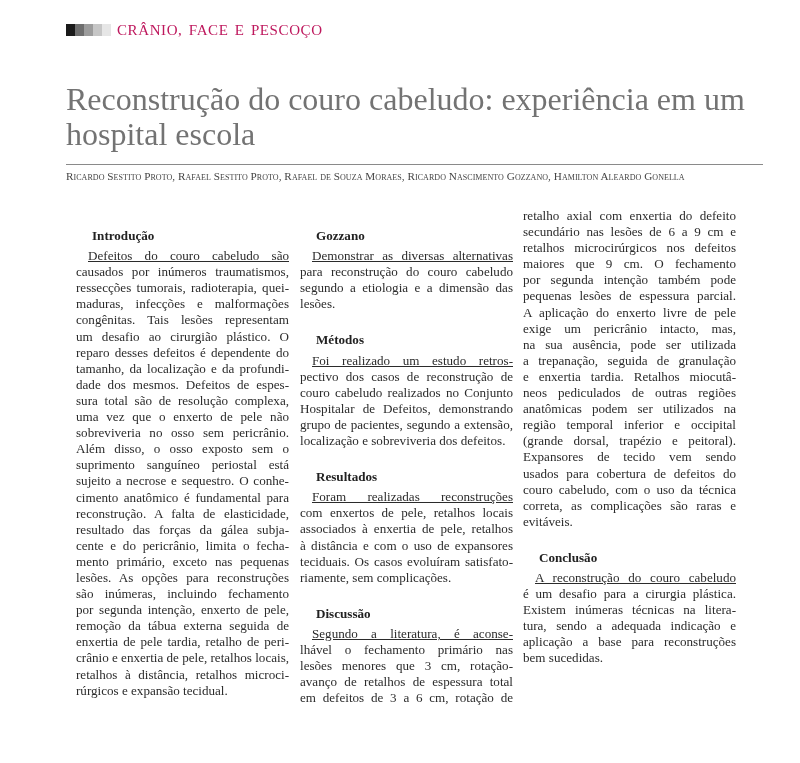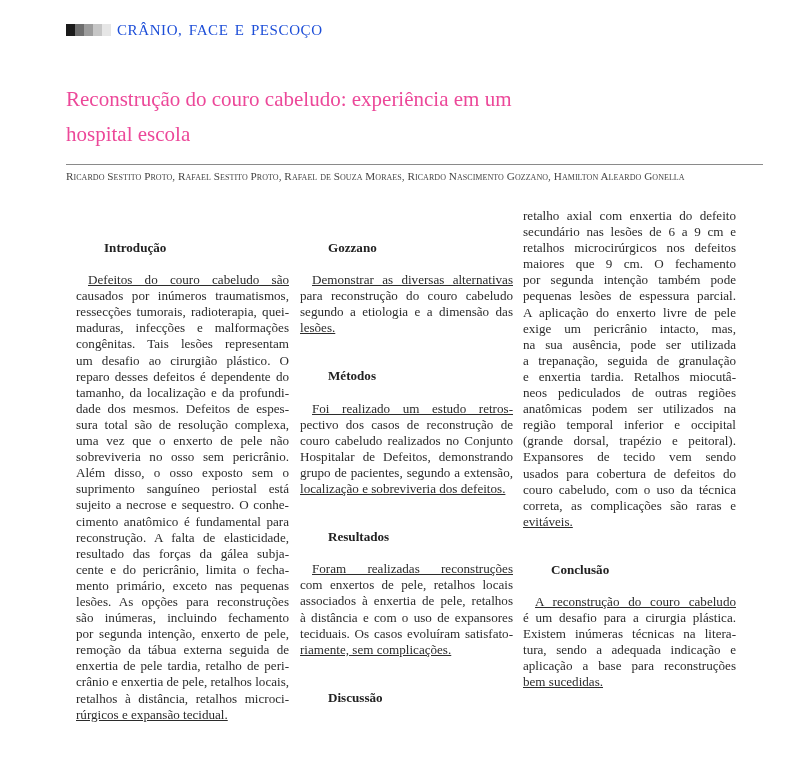--- a/index.html
+++ b/index.html
@@ -5,31 +5,31 @@
     html, body { margin: 0; padding: 0; background: #ffffff; }
     body { width: 800px; height: 763px; position: relative; overflow: hidden; color: #2a2a2a; font-family: "Liberation Serif", "DejaVu Serif", serif; }
     .section-header { position: absolute; left: 66px; top: 20px; height: 20px; display: flex; align-items: center; }
     .swatches { display: flex; height: 12px; margin-right: 6px; }
     .swatches span { display: block; width: 9px; height: 12px; }
     .sw1 { background: #1a1a1a; }
     .sw2 { background: #6e6e6e; }
     .sw3 { background: #9c9c9c; }
     .sw4 { background: #c6c6c6; }
     .sw5 { background: #e6e6e6; }
-    .section-title { font-size: 15px; letter-spacing: 0.6px; color: #1d4ed8; word-spacing: 2px; }
-    .article-title { position: absolute; left: 66px; top: 82px; width: 700px; font-size: 21px; line-height: 35px; color: #ec4899; margin: 0; font-weight: normal; }
+    .section-title { font-size: 15px; letter-spacing: 0.6px; color: #be185d; word-spacing: 2px; }
+    .article-title { position: absolute; left: 66px; top: 82px; width: 700px; font-size: 32px; line-height: 35px; color: #737373; margin: 0; font-weight: normal; }
     .rule { position: absolute; left: 66px; top: 164px; width: 697px; height: 1px; background: #8a8a8a; }
     .authors { position: absolute; left: 66px; top: 170px; width: 700px; font-size: 11.2px; font-variant: small-caps; color: #444; letter-spacing: 0.05px; white-space: nowrap; }
     .col { position: absolute; top: 224px; width: 213px; font-size: 13.1px; line-height: 16.1px; color: #2b2b2b; }
     .col1 { left: 76px; }
     .col2 { left: 300px; }
     .col3 { left: 523px; top: 208px; }
-    .col h2 { font-size: 13.1px; font-weight: bold; margin: 16px; padding-left: 12px; line-height: 16.1px; color: #222; }
+    .col h2 { font-size: 13.1px; font-weight: bold; margin: 4px; padding-left: 12px; line-height: 16.1px; color: #222; }
     .line { display: block; text-align: justify; text-align-last: justify; white-space: nowrap; height: 16.1px; }
-    .line.last { text-align-last: left; text-decoration: underline; }
+    .line.last { text-align-last: left; }
     .line.indent { padding-left: 12px; text-decoration: underline; }
     .gap { height: 16px; }
   </style>
 </head>
 <body>
 
 <div class="section-header">
   <div class="swatches">
     <span class="sw1"></span>
     <span class="sw2"></span>
@@ -106,20 +106,27 @@
   <div>
       <span class="line indent">Foram realizadas reconstruções</span>
       <span class="line">com enxertos de pele, retalhos locais</span>
       <span class="line">associados à enxertia de pele, retalhos</span>
       <span class="line">à distância e com o uso de expansores</span>
       <span class="line">teciduais. Os casos evoluíram satisfato-</span>
       <span class="line last">riamente, sem complicações.</span>
     </div>
   <div class="gap"></div>
   <h2>Discussão</h2>
+  <div>
+      <span class="line indent">Segundo a literatura, é aconse-</span>
+      <span class="line">lhável o fechamento primário nas</span>
+      <span class="line">lesões menores que 3 cm, rotação-</span>
+      <span class="line">avanço de retalhos de espessura total</span>
+      <span class="line">em defeitos de 3 a 6 cm, rotação de</span>
+    </div>
 </div>
 
 <div class="col col3">
   <div>
       <span class="line">retalho axial com enxertia do defeito</span>
       <span class="line">secundário nas lesões de 6 a 9 cm e</span>
       <span class="line">retalhos microcirúrgicos nos defeitos</span>
       <span class="line">maiores que 9 cm. O fechamento</span>
       <span class="line">por segunda intenção também pode</span>
       <span class="line">pequenas lesões de espessura parcial.</span>

